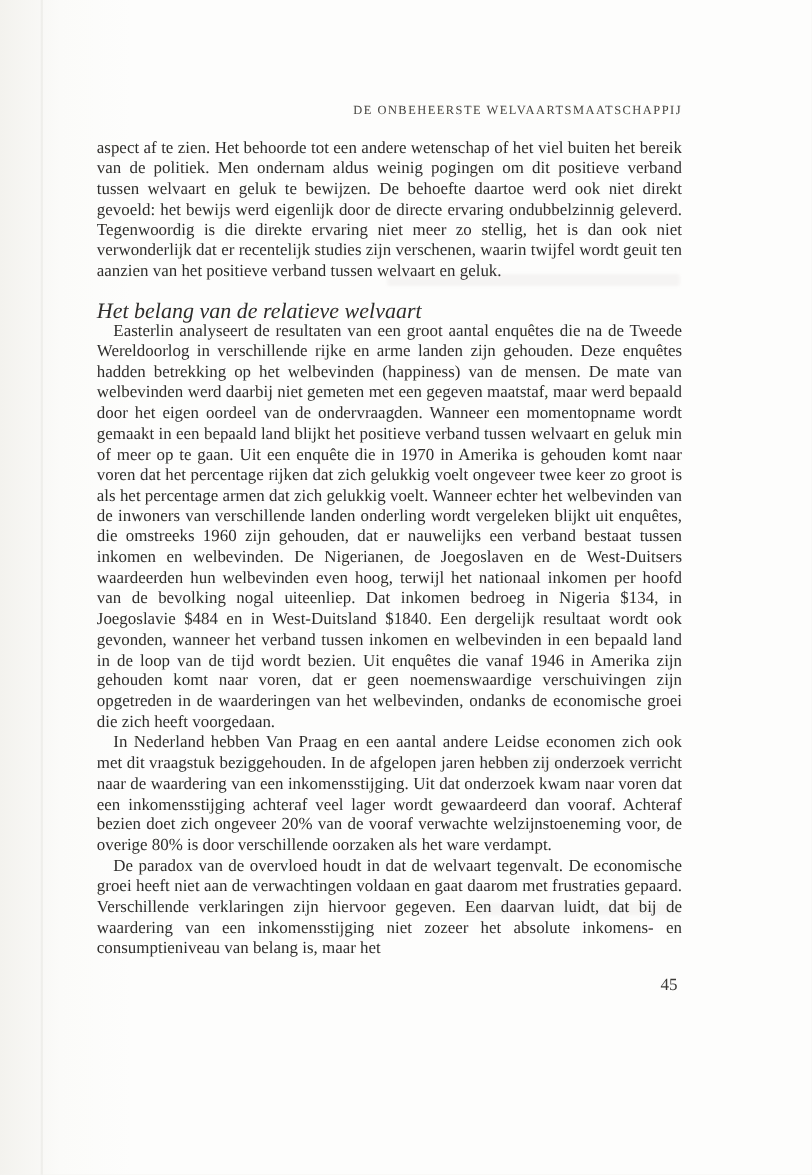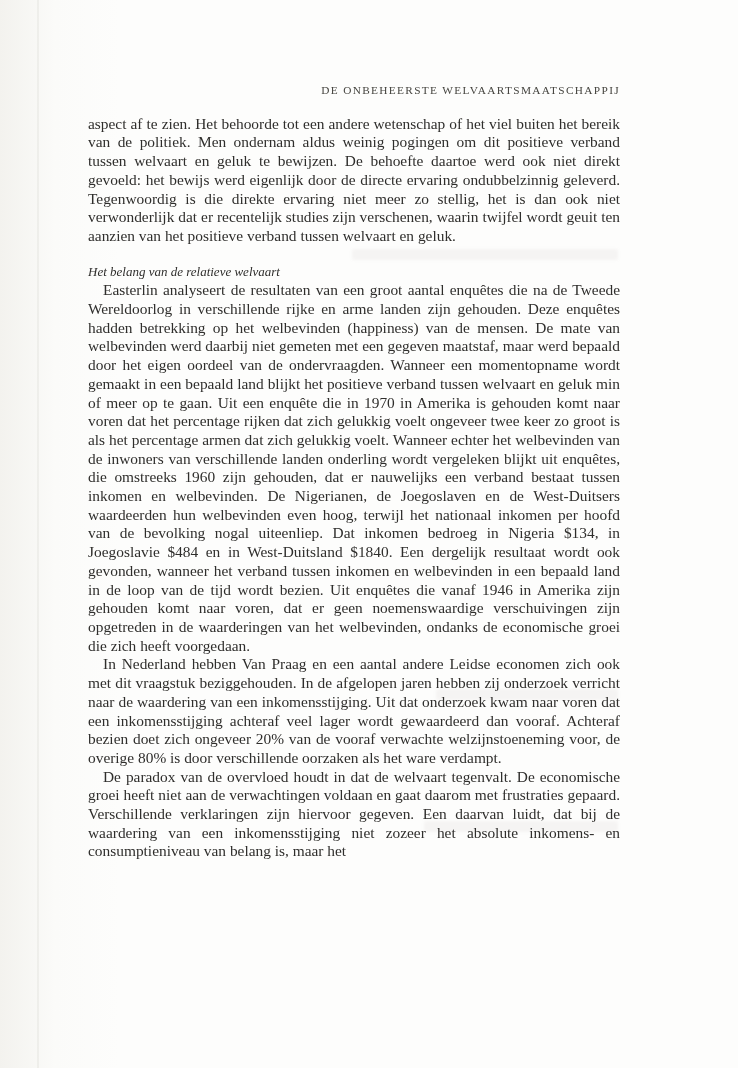--- a/index.html
+++ b/index.html
@@ -23,21 +23,21 @@
     position: absolute;
     left: 37px;
     top: 0;
     width: 2px;
     height: 100%;
     background: rgba(60, 55, 45, 0.05);
   }
   .content {
     position: absolute;
     left: 88px;
-    top: 81px;
+    top: 92px;
     width: 532px;
     color: #2f2e2c;
     font-size: 15.4px;
     line-height: 18.7px;
     text-align: justify;
   }
   .running-header {
     font-size: 11.3px;
     letter-spacing: 1.35px;
     text-align: right;
@@ -47,21 +47,21 @@
   }
   .para {
     margin: 0;
   }
   .indent {
     text-indent: 15px;
   }
   .section-heading {
     font-style: italic;
     font-weight: normal;
-    font-size: 13px;
+    font-size: 20px;
     line-height: 18.7px;
     margin: 17px 0 0 0;
     text-align: left;
   }
   .italic {
   }
   .page-number {
     margin-top: 15px;
     text-align: right;
     padding-right: 4px;
@@ -100,15 +100,16 @@
 
     <p class="para indent">Easterlin analyseert de resultaten van een groot aantal enquêtes die na de Tweede Wereldoorlog in verschillende rijke en arme landen zijn gehouden. Deze enquêtes hadden betrekking op het welbevinden (happiness) van de mensen. De mate van welbevinden werd daarbij niet gemeten met een gegeven maatstaf, maar werd bepaald door het eigen oordeel van de ondervraagden. Wanneer een momentopname wordt gemaakt in een bepaald land blijkt het positieve verband tussen welvaart en geluk min of meer op te gaan. Uit een enquête die in 1970 in Amerika is gehouden komt naar voren dat het percentage rijken dat zich gelukkig voelt ongeveer twee keer zo groot is als het percentage armen dat zich gelukkig voelt. Wanneer echter het welbevinden van de inwoners van verschillende landen onderling wordt vergeleken blijkt uit enquêtes, die omstreeks 1960 zijn gehouden, dat er nauwelijks een verband bestaat tussen inkomen en welbevinden. De Nigerianen, de Joegoslaven en de West-Duitsers waardeerden hun welbevinden even hoog, terwijl het nationaal inkomen per hoofd van de bevolking nogal uiteenliep. Dat inkomen bedroeg in Nigeria $134, in Joegoslavie $484 en in West-Duitsland $1840. Een dergelijk resultaat wordt ook gevonden, wanneer het verband tussen inkomen en welbevinden in een bepaald land in de loop van de tijd wordt bezien. Uit enquêtes die vanaf 1946 in Amerika zijn gehouden komt naar voren, dat er geen noemenswaardige verschuivingen zijn opgetreden in de waarderingen van het welbevinden, ondanks de economische groei die zich heeft voorgedaan.</p>
 
     <p class="para indent">In Nederland hebben Van Praag en een aantal andere Leidse economen zich ook met dit vraagstuk beziggehouden. In de afgelopen jaren hebben zij onderzoek verricht naar de waardering van een inkomensstijging. Uit dat onderzoek kwam naar voren dat een inkomensstijging achteraf veel lager wordt gewaardeerd dan vooraf. Achteraf bezien doet zich ongeveer 20% van de vooraf verwachte welzijnstoeneming voor, de overige 80% is door verschillende oorzaken als het ware verdampt.</p>
 
     <p class="para indent"><span class="italic">De paradox van de overvloed houdt in dat de welvaart tegenvalt.</span>
       <span>De economische groei heeft niet aan de verwachtingen voldaan en gaat daarom met frustraties gepaard. Verschillende verklaringen zijn hiervoor gegeven. Een daarvan luidt, dat bij de waardering van een inkomensstijging niet zozeer het</span>
       <span class="italic">absolute</span>
       <span>inkomens- en consumptieniveau van belang is, maar het</span></p>
 
+    <div class="page-number">45</div>
 
   </div>
 </div>
 
 </body></html>

